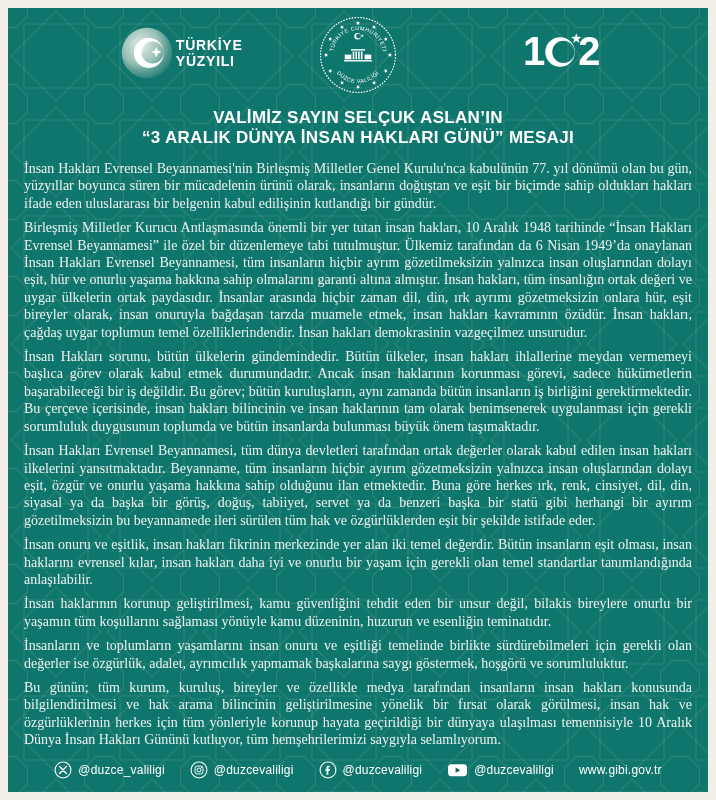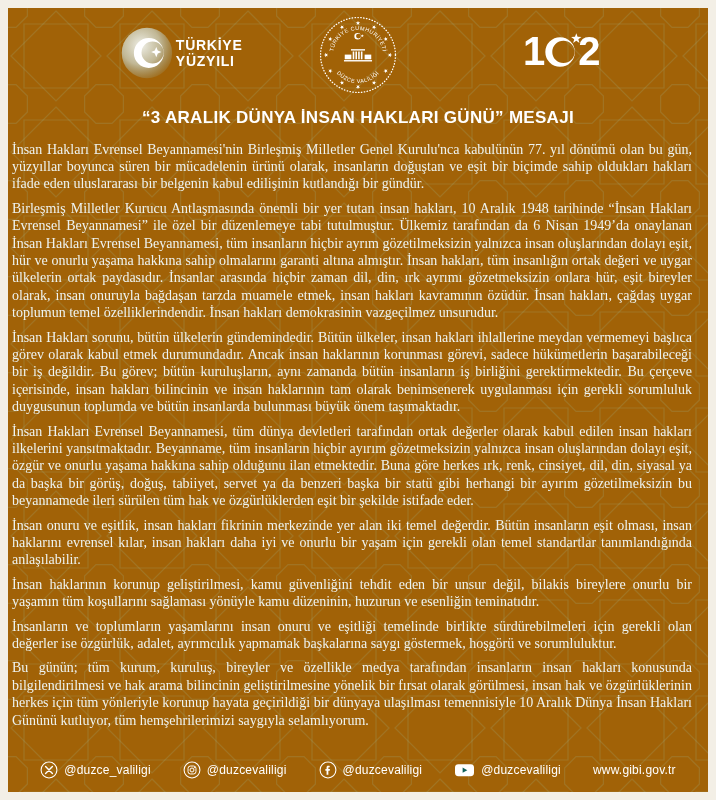--- a/index.html
+++ b/index.html
@@ -5,46 +5,46 @@
   html,body{margin:0;padding:0;}
   body{
     width:716px;height:800px;
     background:#f3efe6;
     font-family:"Liberation Sans",sans-serif;
     overflow:hidden;
   }
   .frame{position:relative;width:716px;height:800px;}
   .panel{
     position:absolute;left:8px;top:8px;width:700px;height:784px;
-    background:#a16207;
+    background:#0f766e;
     box-sizing:border-box;
     overflow:hidden;
   }
   .bgpattern{position:absolute;left:0;top:0;width:700px;height:784px;pointer-events:none;}
   .header{position:relative;height:92px;}
   .logo-left{position:absolute;left:110px;top:14px;}
   .seal{position:absolute;left:50%;margin-left:-39px;top:8px;}
   .logo-102{position:absolute;right:106px;top:20px;}
   .title{
     position:relative;text-align:center;color:#ffffff;
     font-weight:bold;font-size:17px;line-height:19.5px;letter-spacing:.3px;
     margin-top:8px;
   }
   .content{
     position:relative;
-    margin:13px 16px 0 4px;
+    margin:13px 16px 0 16px;
     color:#eef3f0;
     font-family:"Liberation Serif",serif;
     font-size:14px;line-height:17.4px;
     text-align:justify;
   }
   .content p{margin:0 0 7px 0;}
   .footer{
     position:absolute;left:0;bottom:13px;width:100%;
-    display:flex;align-items:center;justify-content:center;gap:32px;
+    display:flex;align-items:center;justify-content:center;gap:25px;
     color:#ffffff;font-size:12px;letter-spacing:.2px;
   }
   .social-item{display:flex;align-items:center;gap:6px;}
   .social-item svg{display:block;}
   .website{font-size:12px;}
 </style>
 </head>
 <body>
 
 <div class="frame">
@@ -127,20 +127,21 @@
 
       <svg class="logo-102" width="80" height="46" viewBox="0 0 84 46">
         <text x="1" y="38" fill="#ffffff" font-size="42" font-weight="bold" font-family="Liberation Sans, sans-serif">1</text>
         <path fill-rule="evenodd" fill="#ffffff" d="M24.5,24 a15.5,15.5 0 1,0 31,0 a15.5,15.5 0 1,0 -31,0 M31.8,24 a11.7,11.7 0 1,0 23.4,0 a11.7,11.7 0 1,0 -23.4,0"></path>
         <use href="#star5" transform="translate(57 10) scale(1.9)" fill="#ffffff"></use>
         <text x="59" y="38" fill="#ffffff" font-size="42" font-weight="bold" font-family="Liberation Sans, sans-serif">2</text>
       </svg>
     </div>
 
     <div class="title">
+      <div>VALİMİZ SAYIN SELÇUK ASLAN’IN</div>
       <div>“3 ARALIK DÜNYA İNSAN HAKLARI GÜNÜ” MESAJI</div>
     </div>
 
     <main class="content">
       <p>İnsan Hakları Evrensel Beyannamesi'nin Birleşmiş Milletler Genel Kurulu'nca kabulünün 77. yıl dönümü olan bu gün, yüzyıllar boyunca süren bir mücadelenin ürünü olarak, insanların doğuştan ve eşit bir biçimde sahip oldukları hakları ifade eden uluslararası bir belgenin kabul edilişinin kutlandığı bir gündür.</p>
       <p>Birleşmiş Milletler Kurucu Antlaşmasında önemli bir yer tutan insan hakları, 10 Aralık 1948 tarihinde “İnsan Hakları Evrensel Beyannamesi” ile özel bir düzenlemeye tabi tutulmuştur. Ülkemiz tarafından da 6 Nisan 1949’da onaylanan İnsan Hakları Evrensel Beyannamesi, tüm insanların hiçbir ayrım gözetilmeksizin yalnızca insan oluşlarından dolayı eşit, hür ve onurlu yaşama hakkına sahip olmalarını garanti altına almıştır. İnsan hakları, tüm insanlığın ortak değeri ve uygar ülkelerin ortak paydasıdır. İnsanlar arasında hiçbir zaman dil, din, ırk ayrımı gözetmeksizin onlara hür, eşit bireyler olarak, insan onuruyla bağdaşan tarzda muamele etmek, insan hakları kavramının özüdür. İnsan hakları, çağdaş uygar toplumun temel özelliklerindendir. İnsan hakları demokrasinin vazgeçilmez unsurudur.</p>
       <p>İnsan Hakları sorunu, bütün ülkelerin gündemindedir. Bütün ülkeler, insan hakları ihlallerine meydan vermemeyi başlıca görev olarak kabul etmek durumundadır. Ancak insan haklarının korunması görevi, sadece hükümetlerin başarabileceği bir iş değildir. Bu görev; bütün kuruluşların, aynı zamanda bütün insanların iş birliğini gerektirmektedir. Bu çerçeve içerisinde, insan hakları bilincinin ve insan haklarının tam olarak benimsenerek uygulanması için gerekli sorumluluk duygusunun toplumda ve bütün insanlarda bulunması büyük önem taşımaktadır.</p>
       <p>İnsan Hakları Evrensel Beyannamesi, tüm dünya devletleri tarafından ortak değerler olarak kabul edilen insan hakları ilkelerini yansıtmaktadır. Beyanname, tüm insanların hiçbir ayırım gözetmeksizin yalnızca insan oluşlarından dolayı eşit, özgür ve onurlu yaşama hakkına sahip olduğunu ilan etmektedir. Buna göre herkes ırk, renk, cinsiyet, dil, din, siyasal ya da başka bir görüş, doğuş, tabiiyet, servet ya da benzeri başka bir statü gibi herhangi bir ayırım gözetilmeksizin bu beyannamede ileri sürülen tüm hak ve özgürlüklerden eşit bir şekilde istifade eder.</p>
       <p>İnsan onuru ve eşitlik, insan hakları fikrinin merkezinde yer alan iki temel değerdir. Bütün insanların eşit olması, insan haklarını evrensel kılar, insan hakları daha iyi ve onurlu bir yaşam için gerekli olan temel standartlar tanımlandığında anlaşılabilir.</p>
       <p>İnsan haklarının korunup geliştirilmesi, kamu güvenliğini tehdit eden bir unsur değil, bilakis bireylere onurlu bir yaşamın tüm koşullarını sağlaması yönüyle kamu düzeninin, huzurun ve esenliğin teminatıdır.</p>

